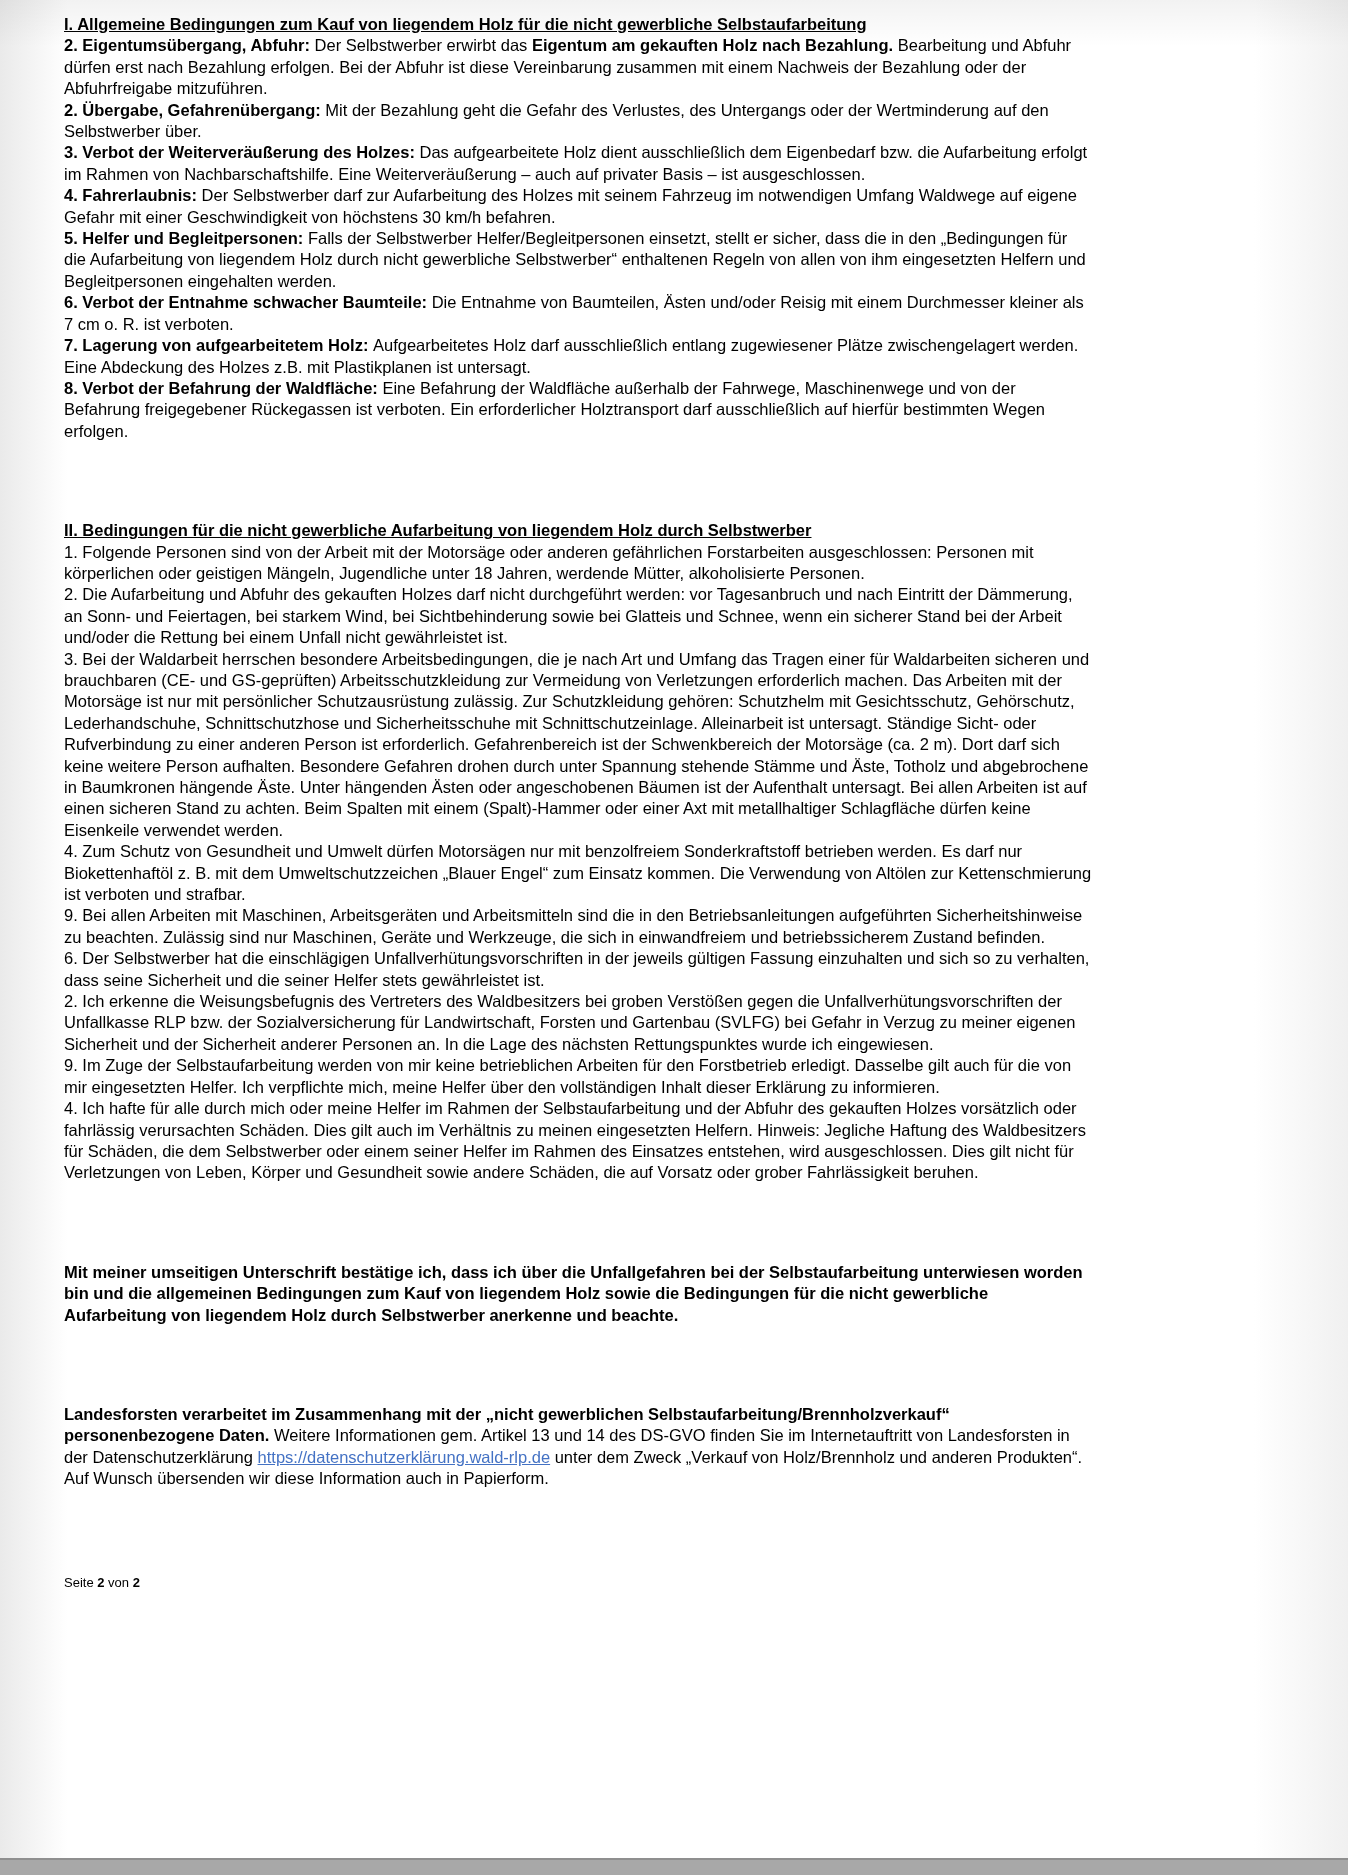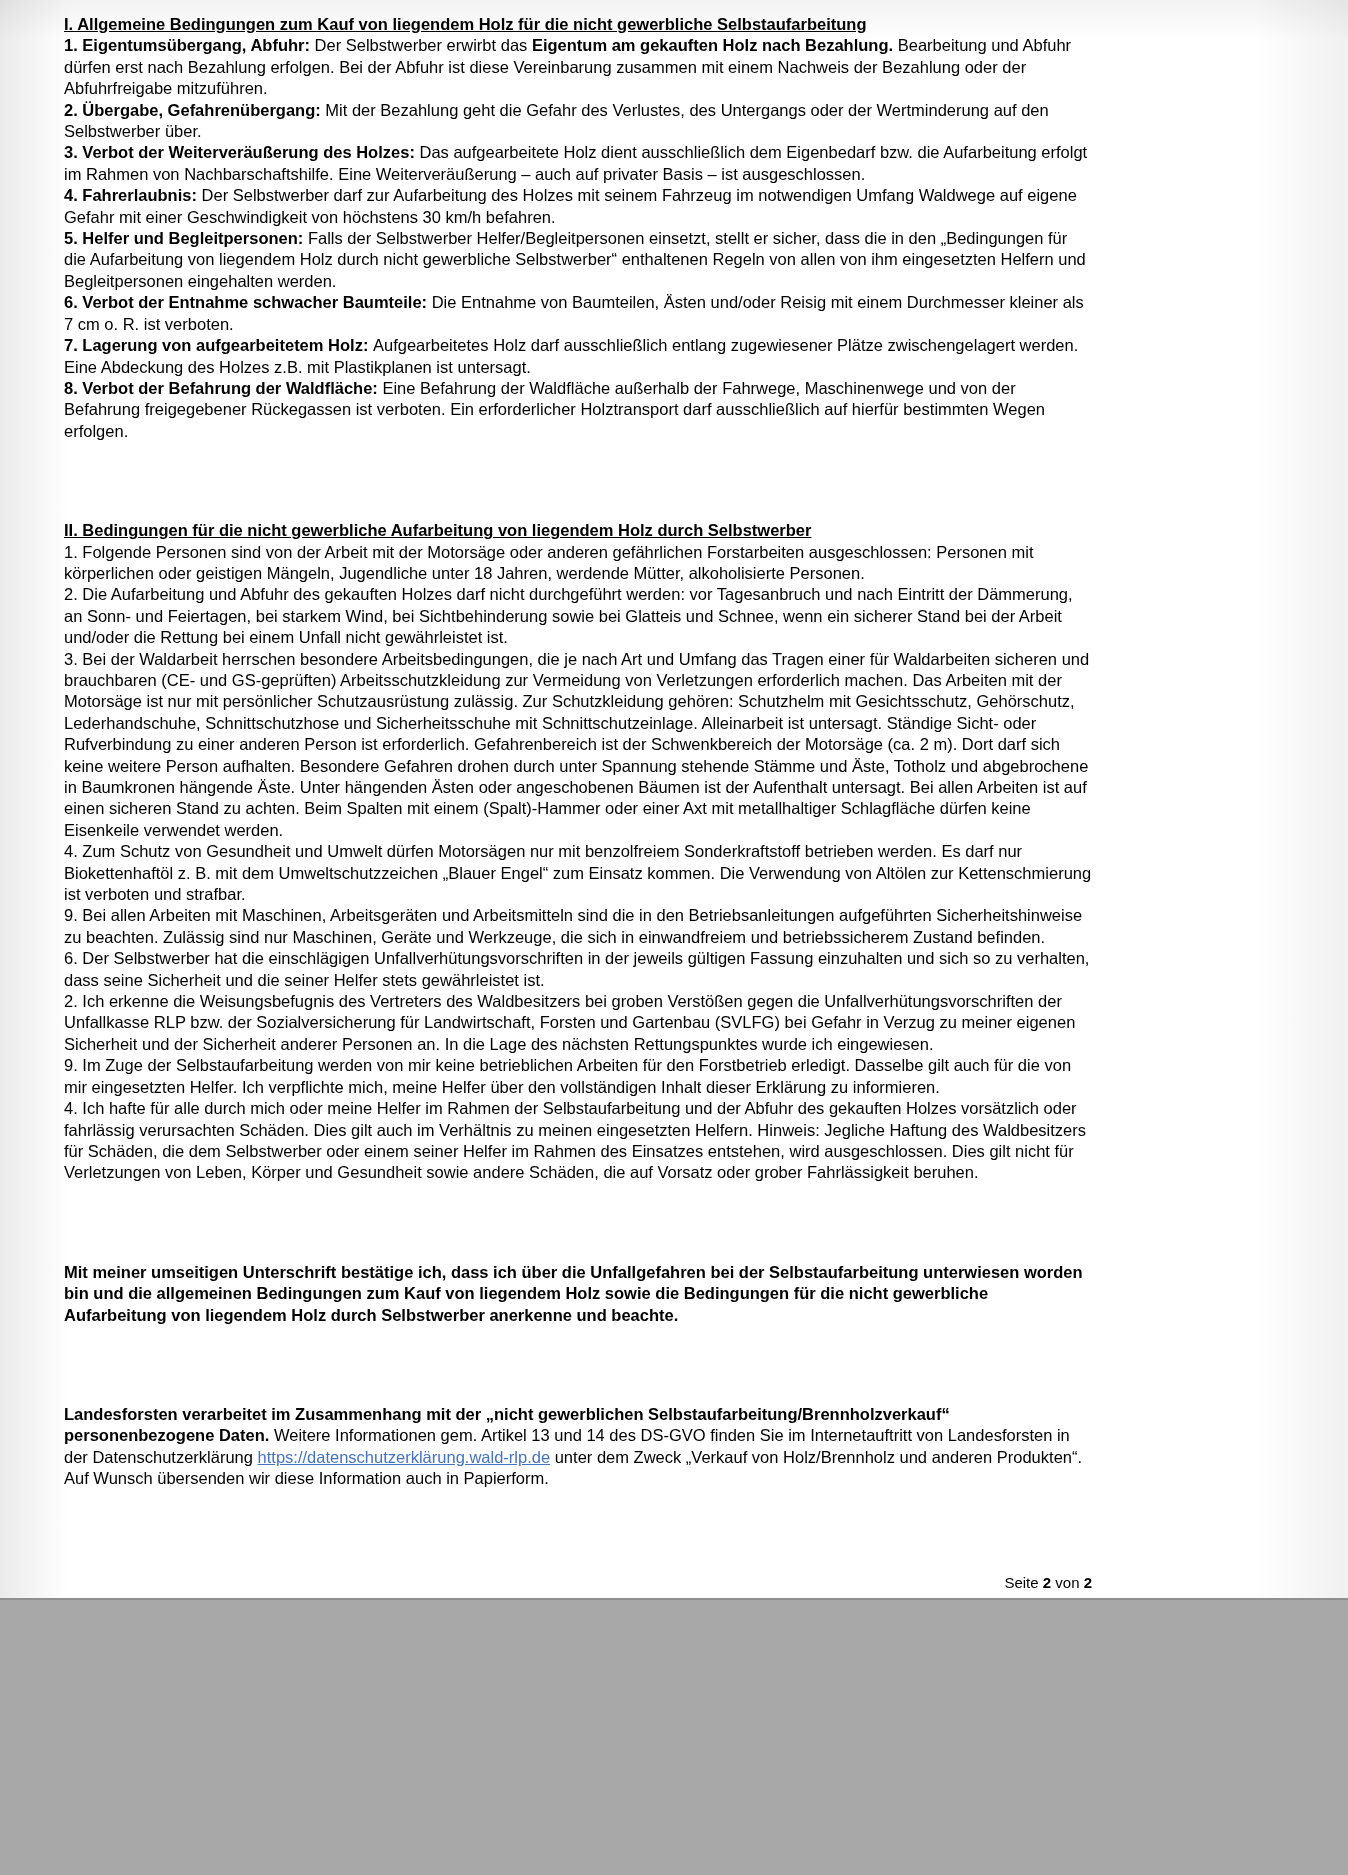--- a/index.html
+++ b/index.html
@@ -5,21 +5,21 @@
   html, body { margin: 0; padding: 0; }
   body {
     width: 1348px;
     height: 1875px;
     background: #a8a8a8;
     font-family: "Liberation Sans", sans-serif;
     overflow: hidden;
   }
   .page {
     width: 1348px;
-    height: 1600px;
+    height: 1860px;
     box-sizing: border-box;
     background-image:
       linear-gradient(to bottom, rgba(0,0,0,0.05), rgba(0,0,0,0) 2.5%),
       linear-gradient(to right, #eaeaea 0%, #ffffff 5%, #ffffff 93%, #f0f0f0 100%);
     background-color: #ffffff;
     border-bottom: 2px solid #8f8f8f;
     padding: 14px 0 5px 64px;
     color: #000;
   }
   .doc {
@@ -40,32 +40,32 @@
   .doc .gap { margin-top: 78px; }
   .doc b { font-weight: bold; }
   .doc a {
     color: var(--link-color, #4472C4);
     text-decoration: underline;
     cursor: pointer;
   }
   .footer {
     width: 1028px;
     margin-top: 82px;
-    text-align: right;
-    font-size: 15px;
+    text-align: left;
+    font-size: 13px;
     line-height: 21.4px;
   }
 </style>
 </head>
 <body>
 
 <div class="page">
   <div class="doc" id="doc">
       <div class="heading">I. Allgemeine Bedingungen zum Kauf von liegendem Holz für die nicht gewerbliche Selbstaufarbeitung</div>
-      <p class=""><b>1. Eigentumsübergang, Abfuhr: </b><span>Der Selbstwerber erwirbt das </span><b>Eigentum am gekauften Holz nach Bezahlung.</b><span> Bearbeitung und Abfuhr dürfen erst nach Bezahlung erfolgen. Bei der Abfuhr ist diese Vereinbarung zusammen mit einem Nachweis der Bezahlung oder der Abfuhrfreigabe mitzuführen.</span></p>
+      <p class=""><b>2. Eigentumsübergang, Abfuhr: </b><span>Der Selbstwerber erwirbt das </span><b>Eigentum am gekauften Holz nach Bezahlung.</b><span> Bearbeitung und Abfuhr dürfen erst nach Bezahlung erfolgen. Bei der Abfuhr ist diese Vereinbarung zusammen mit einem Nachweis der Bezahlung oder der Abfuhrfreigabe mitzuführen.</span></p>
       <p class=""><b>2. Übergabe, Gefahrenübergang: </b><span>Mit der Bezahlung geht die Gefahr des Verlustes, des Untergangs oder der Wertminderung auf den Selbstwerber über.</span></p>
       <p class=""><b>3. Verbot der Weiterveräußerung des Holzes: </b><span>Das aufgearbeitete Holz dient ausschließlich dem Eigenbedarf bzw. die Aufarbeitung erfolgt im Rahmen von Nachbarschaftshilfe. Eine Weiterveräußerung – auch auf privater Basis – ist ausgeschlossen.</span></p>
       <p class=""><b>4. Fahrerlaubnis: </b><span>Der Selbstwerber darf zur Aufarbeitung des Holzes mit seinem Fahrzeug im notwendigen Umfang Waldwege auf eigene Gefahr mit einer Geschwindigkeit von höchstens 30 km/h befahren.</span></p>
       <p class=""><b>5. Helfer und Begleitpersonen: </b><span>Falls der Selbstwerber Helfer/Begleitpersonen einsetzt, stellt er sicher, dass die in den „Bedingungen für die Aufarbeitung von liegendem Holz durch nicht gewerbliche Selbstwerber“ enthaltenen Regeln von allen von ihm eingesetzten Helfern und Begleitpersonen eingehalten werden.</span></p>
       <p class=""><b>6. Verbot der Entnahme schwacher Baumteile: </b><span>Die Entnahme von Baumteilen, Ästen und/oder Reisig mit einem Durchmesser kleiner als 7 cm o. R. ist verboten.</span></p>
       <p class=""><b>7. Lagerung von aufgearbeitetem Holz: </b><span>Aufgearbeitetes Holz darf ausschließlich entlang zugewiesener Plätze zwischengelagert werden. Eine Abdeckung des Holzes z.B. mit Plastikplanen ist untersagt.</span></p>
       <p class=""><b>8. Verbot der Befahrung der Waldfläche: </b><span>Eine Befahrung der Waldfläche außerhalb der Fahrwege, Maschinenwege und von der Befahrung freigegebener Rückegassen ist verboten. Ein erforderlicher Holztransport darf ausschließlich auf hierfür bestimmten Wegen erfolgen.</span></p>
       <div class="heading gap">II. Bedingungen für die nicht gewerbliche Aufarbeitung von liegendem Holz durch Selbstwerber</div>
       <p class=""><span>1. Folgende Personen sind von der Arbeit mit der Motorsäge oder anderen gefährlichen Forstarbeiten ausgeschlossen: Personen mit körperlichen oder geistigen Mängeln, Jugendliche unter 18 Jahren, werdende Mütter, alkoholisierte Personen.</span></p>
       <p class=""><span>2. Die Aufarbeitung und Abfuhr des gekauften Holzes darf nicht durchgeführt werden: vor Tagesanbruch und nach Eintritt der Dämmerung, an Sonn- und Feiertagen, bei starkem Wind, bei Sichtbehinderung sowie bei Glatteis und Schnee, wenn ein sicherer Stand bei der Arbeit und/oder die Rettung bei einem Unfall nicht gewährleistet ist.</span></p>

